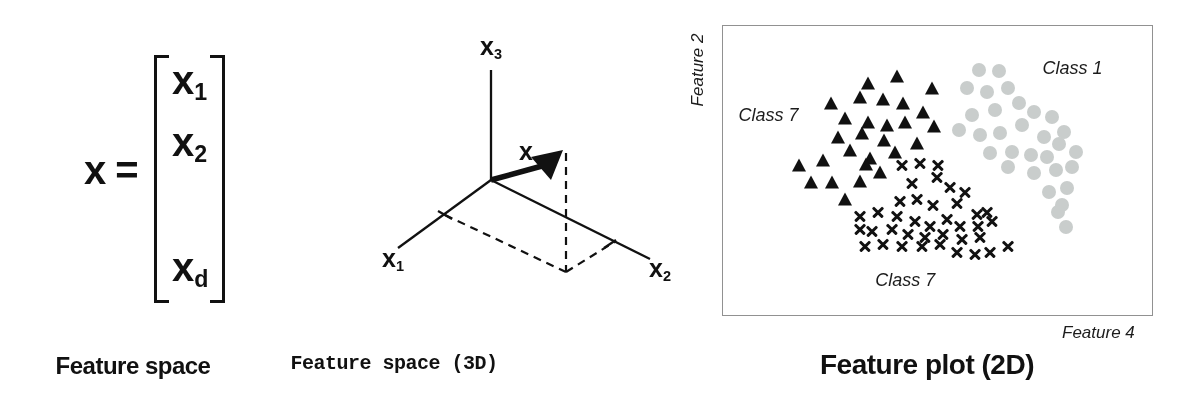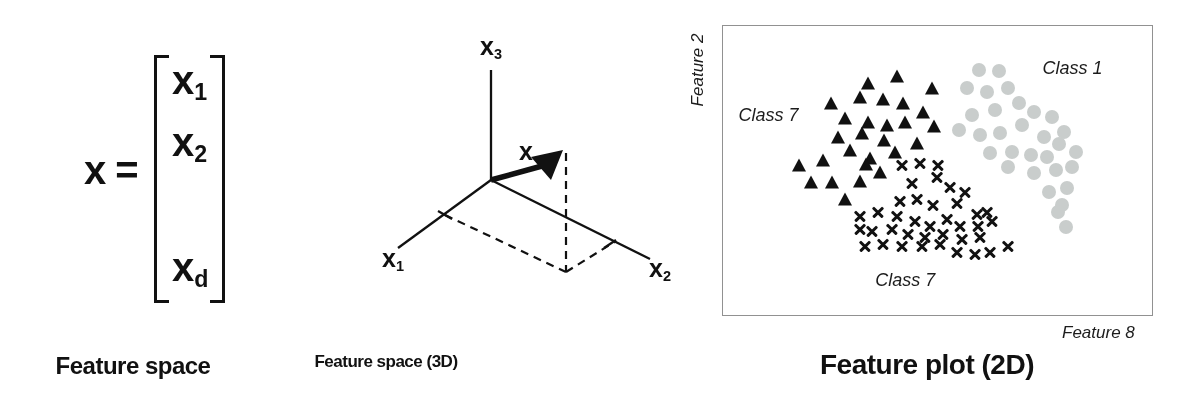--- a/index.html
+++ b/index.html
@@ -31,21 +31,21 @@
   .vec-entry.e2{top:122px;}
   .vec-entry.e3{top:247px;text-align:center;}
   .caption.vector-cap{left:23px;top:352px;width:220px;font-size:24px;}
   
   .space-svg{position:absolute;left:360px;top:20px;}
   .axis-label{position:absolute;font-size:25px;font-weight:bold;transform:translateX(-50%);line-height:1;}
   .axis-label.x3{left:491px;top:34px;}
   .axis-label.x1{left:393px;top:246px;}
   .axis-label.x2{left:660px;top:256px;}
   .vec-label{position:absolute;left:526px;top:137px;font-size:25px;font-weight:bold;transform:translateX(-50%);}
-  .caption.space-cap{left:256px;top:352px;width:260px;font-size:17px;}
+  .caption.space-cap{left:264px;top:352px;width:260px;font-size:20px;font-family:Liberation Mono, monospace;}
   
   .plot-box{
     position:absolute;left:722px;top:25px;width:431px;height:291px;
     border:1.5px solid #919191;background:#fff;box-sizing:border-box;
   }
   .axis-caption{position:absolute;font-size:17px;font-style:italic;color:#1c1c1c;white-space:nowrap;}
   .axis-caption.ylab{left:698px;top:70px;transform:translate(-50%,-50%) rotate(-90deg);}
   .axis-caption.xlab{left:1062px;top:323px;}
   .class-label{position:absolute;font-size:18px;font-style:italic;color:#1c1c1c;white-space:nowrap;}
   .class-label.c3{left:3.6%;top:27.5%;}
@@ -334,17 +334,17 @@
         <div class="marker triangle" style="left: 23.4%; top: 46.4%; border-bottom-color: rgb(17, 17, 17);"></div>
         <div class="marker triangle" style="left: 20.4%; top: 54%; border-bottom-color: rgb(17, 17, 17);"></div>
         <div class="marker triangle" style="left: 25.3%; top: 54%; border-bottom-color: rgb(17, 17, 17);"></div>
         <div class="marker triangle" style="left: 33.4%; top: 47.8%; border-bottom-color: rgb(17, 17, 17);"></div>
         <div class="marker triangle" style="left: 36.7%; top: 50.5%; border-bottom-color: rgb(17, 17, 17);"></div>
         <div class="marker triangle" style="left: 32%; top: 53.6%; border-bottom-color: rgb(17, 17, 17);"></div>
         <div class="marker triangle" style="left: 28.5%; top: 59.8%; border-bottom-color: rgb(17, 17, 17);"></div>
         <div class="marker triangle" style="left: 40.1%; top: 43.6%; border-bottom-color: rgb(17, 17, 17);"></div>
       </div>
     <div class="axis-caption ylab">Feature 2</div>
-    <div class="axis-caption xlab">Feature 8</div>
+    <div class="axis-caption xlab">Feature 4</div>
     <div class="caption scatter-cap">Feature plot (2D)</div>
   </div>
 
 </div>
 
 </body></html>

